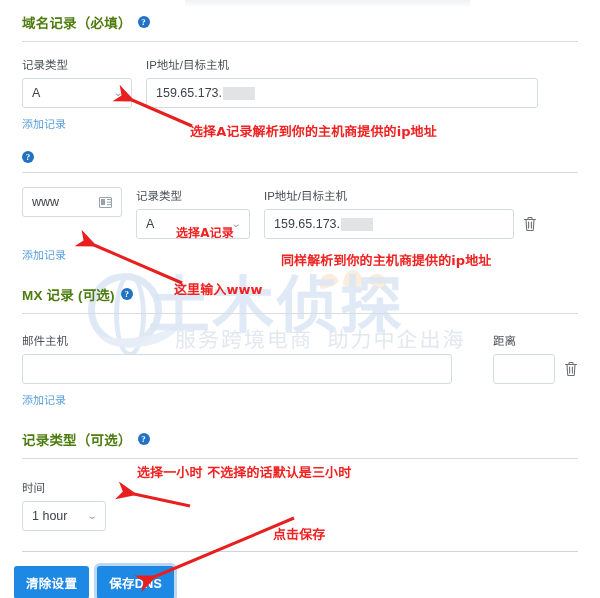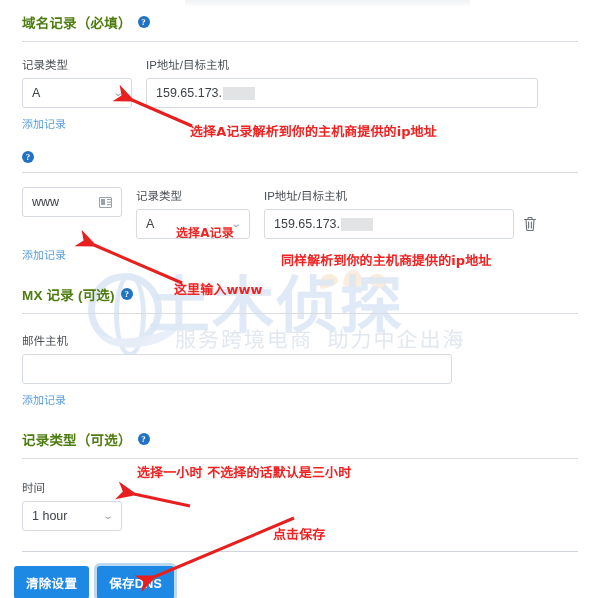--- a/index.html
+++ b/index.html
@@ -363,35 +363,48 @@
     </div>
     <div class="rule"></div>
 
     <div class="row row-top" style="padding-top:18px">
       <div style="flex:1">
         <div class="field-label">邮件主机</div>
         <div class="ctl input" style="width:430px">
           <input type="text" value="" style="">
         </div>
       </div>
+      <div>
+        <div class="field-label">距离</div>
+        <div style="display:flex;align-items:center;gap:9px">
+          <div class="ctl input" style="width:62px">
+            <input type="text" value="" style="">
+          </div>
+          <span class="trash" style="margin-top:0">
+            <svg width="14" height="16" viewBox="0 0 14 16" aria-hidden="true">
+              <path d="M1.5 3.5h11M5 3.5V2.2c0-.4.3-.7.7-.7h2.6c.4 0 .7.3.7.7V3.5M3 3.5l.7 10.3c0 .4.3.7.7.7h5.2c.4 0 .7-.3.7-.7L11 3.5M5.6 6v6M8.4 6v6" fill="none" stroke="#6b7177" stroke-width="1.1" stroke-linecap="round"></path>
+            </svg>
+          </span>
+        </div>
+      </div>
     </div>
     <a class="link">添加记录</a>
   </section>
 
   <section class="section" style="margin-top:9px">
     <div class="sec-head">
       <span class="sec-title">记录类型（可选）</span>
       <span class="help-icon">?</span>
     </div>
     <div class="rule"></div>
 
     <div class="row row-top" style="padding-top:20px">
       <div>
         <div class="field-label">时间</div>
-        <div class="ctl select" style="width:100px">
+        <div class="ctl select" style="width:84px">
           <span>1 hour</span>
           <span class="caret">⌄</span>
         </div>
       </div>
     </div>
   </section>
 
   <div class="rule thick" style="margin-top:20px"></div>
 
   <div class="btn-row">

